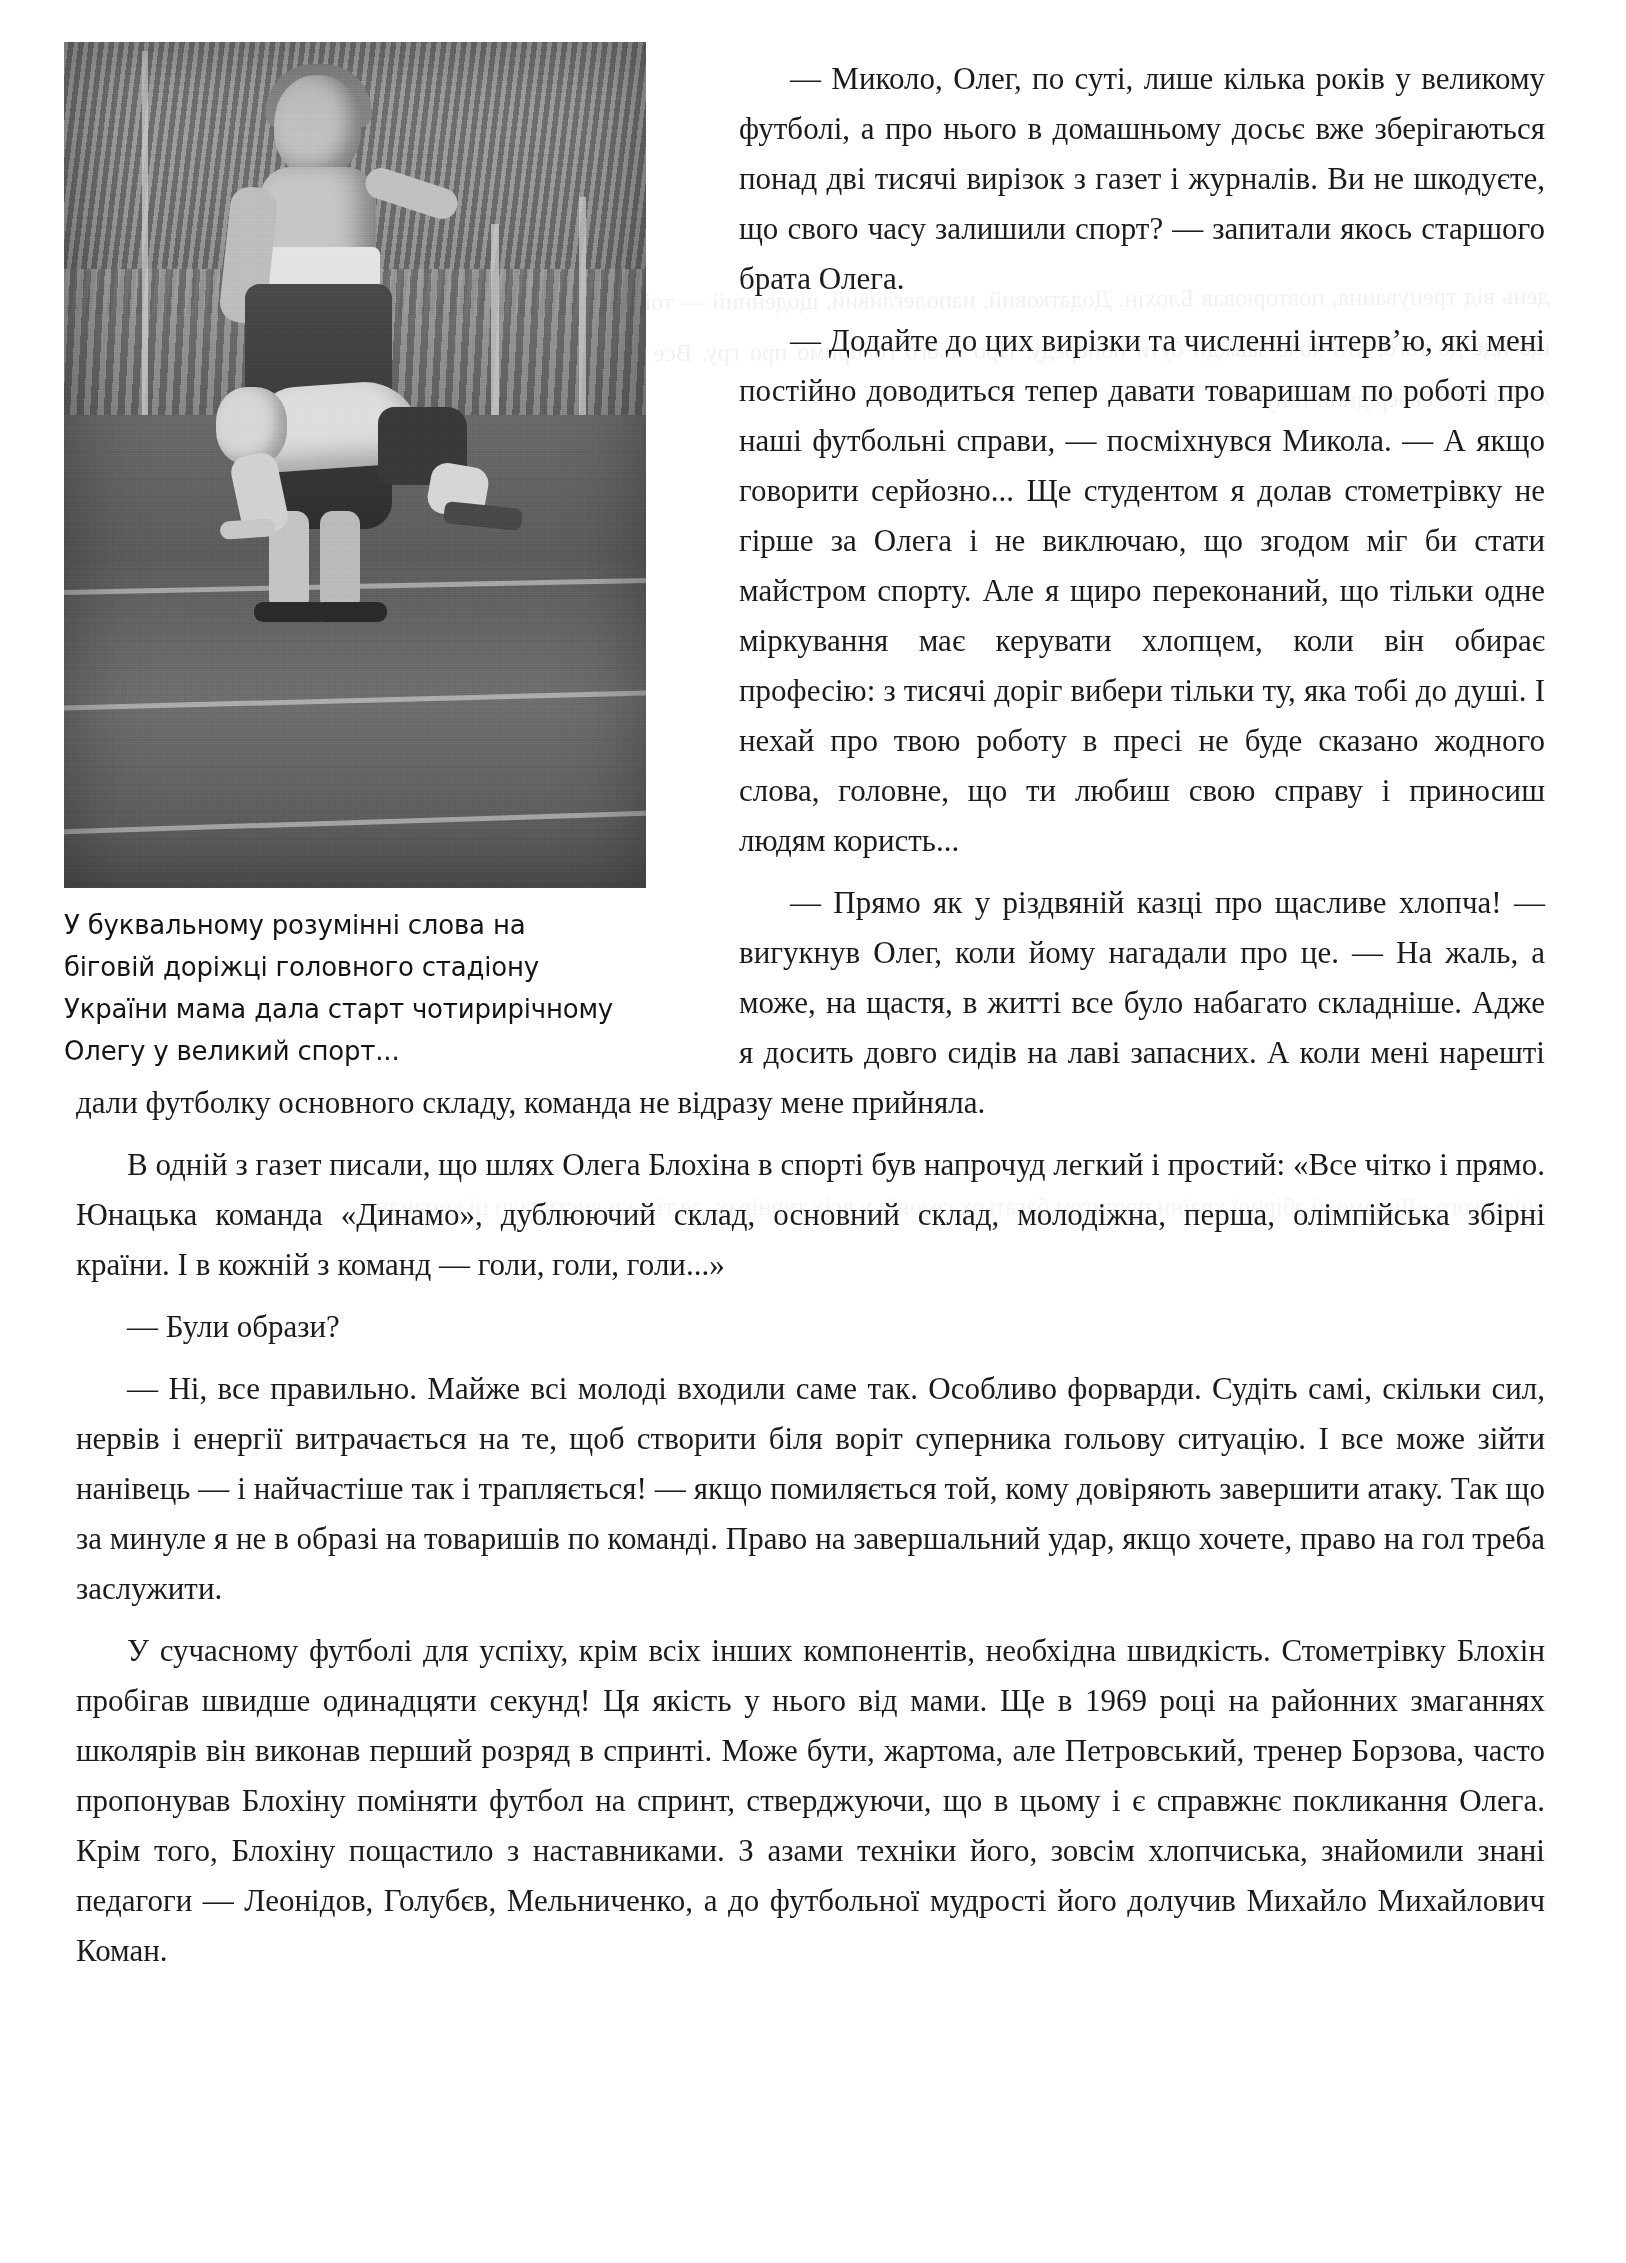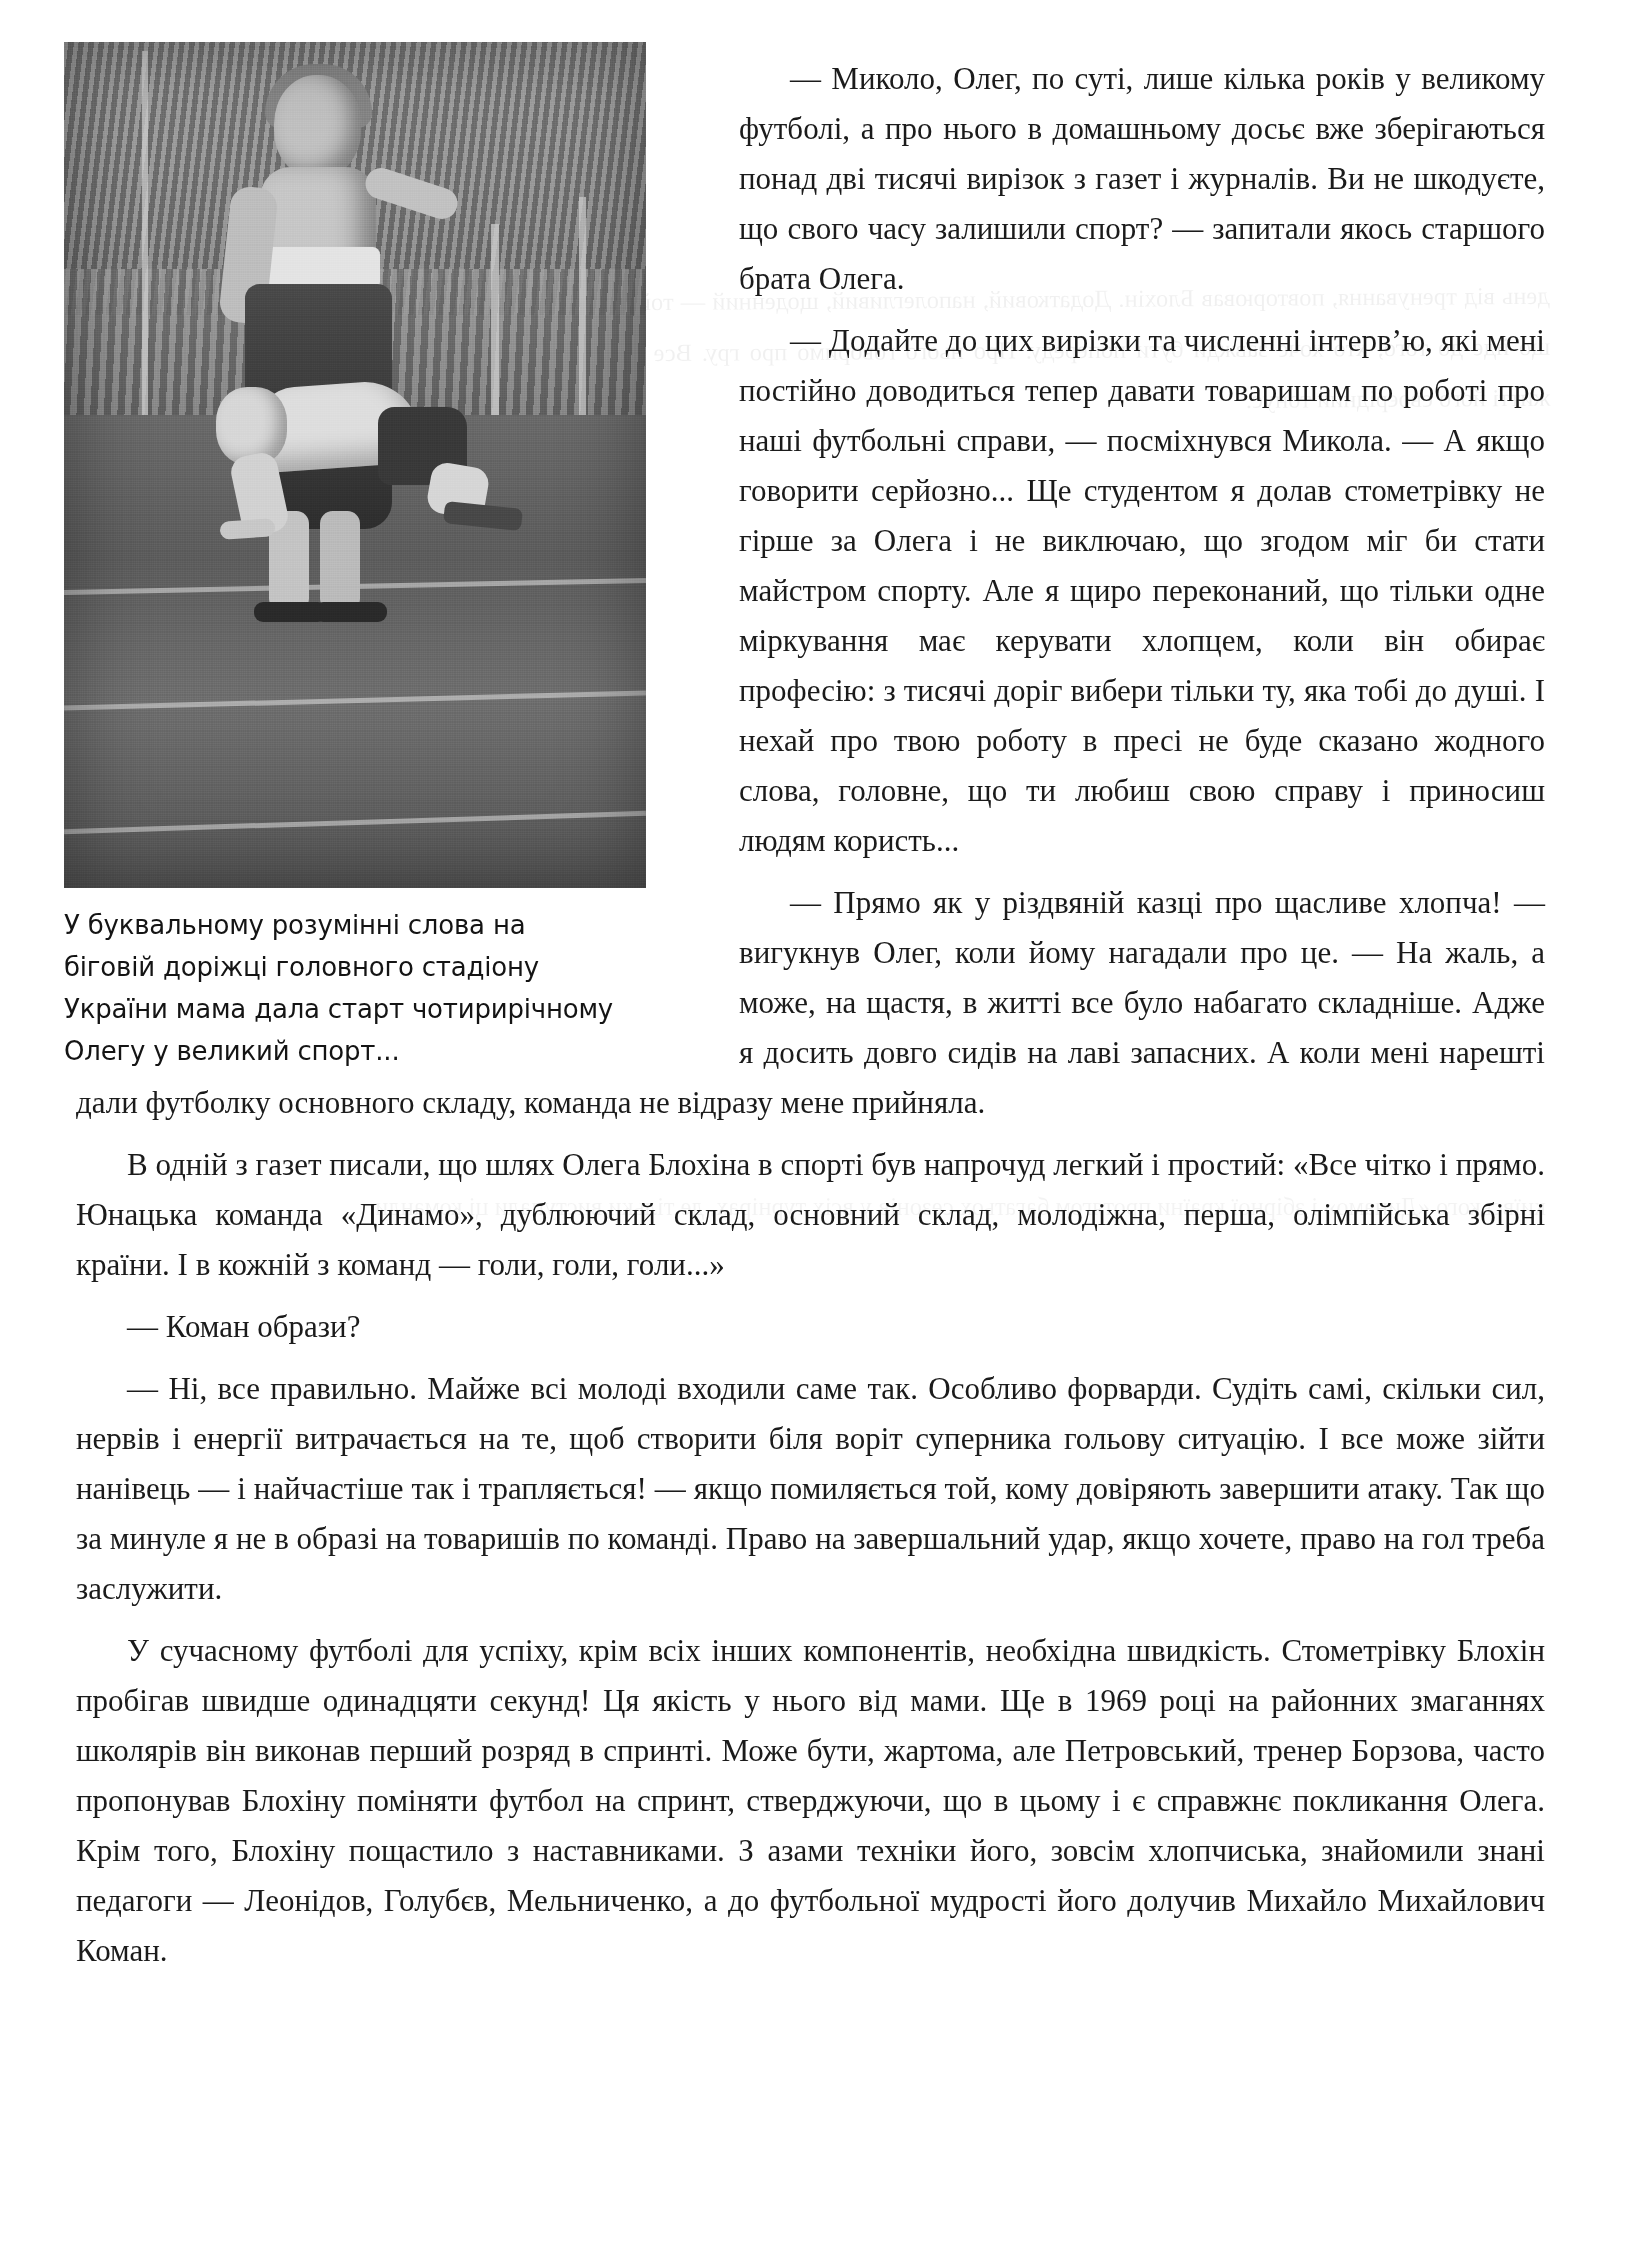--- a/index.html
+++ b/index.html
@@ -276,20 +276,20 @@
         <div class="vignette"></div>
       </div>
       <figcaption class="caption">У буквальному розумінні слова на біговій доріжці головного стадіону України мама дала старт чотирирічному Олегу у великий спорт...</figcaption>
     </figure>
 
     <div class="body-text">
       <p>— Миколо, Олег, по суті, лише кілька років у великому футболі, а про нього в домашньому досьє вже зберігаються понад дві тисячі вирізок з газет і журналів. Ви не шкодуєте, що свого часу залишили спорт? — запитали якось старшого брата Олега.</p>
       <p>— Додайте до цих вирізки та численні інтерв’ю, які мені постійно доводиться тепер давати товаришам по роботі про наші футбольні справи, — посміхнувся Микола. — А якщо говорити серйозно... Ще студентом я долав стометрівку не гірше за Олега і не виключаю, що згодом міг би стати майстром спорту. Але я щиро переконаний, що тільки одне міркування має керувати хлопцем, коли він обирає професію: з тисячі доріг вибери тільки ту, яка тобі до душі. І нехай про твою роботу в пресі не буде сказано жодного слова, головне, що ти любиш свою справу і приносиш людям користь...</p>
       <p>— Прямо як у різдвяній казці про щасливе хлопча! — вигукнув Олег, коли йому нагадали про це. — На жаль, а може, на щастя, в житті все було набагато складніше. Адже я досить довго сидів на лаві запасних. А коли мені нарешті дали футболку основного складу, команда не відразу мене прийняла.</p>
       <p>В одній з газет писали, що шлях Олега Блохіна в спорті був напрочуд легкий і простий: «Все чітко і прямо. Юнацька команда «Динамо», дублюючий склад, основний склад, молодіжна, перша, олімпійська збірні країни. І в кожній з команд — голи, голи, голи...»</p>
-      <p>— Коман образи?</p>
+      <p>— Були образи?</p>
       <p>— Ні, все правильно. Майже всі молоді входили саме так. Особливо форварди. Судіть самі, скільки сил, нервів і енергії витрачається на те, щоб створити біля воріт суперника гольову ситуацію. І все може зійти нанівець — і найчастіше так і трапляється! — якщо помиляється той, кому довіряють завершити атаку. Так що за минуле я не в образі на товаришів по команді. Право на завершальний удар, якщо хочете, право на гол треба заслужити.</p>
       <p>У сучасному футболі для успіху, крім всіх інших компонентів, необхідна швидкість. Стометрівку Блохін пробігав швидше одинадцяти секунд! Ця якість у нього від мами. Ще в 1969 році на районних змаганнях школярів він виконав перший розряд в спринті. Може бути, жартома, але Петровський, тренер Борзова, часто пропонував Блохіну поміняти футбол на спринт, стверджуючи, що в цьому і є справжнє покликання Олега. Крім того, Блохіну пощастило з наставниками. З азами техніки його, зовсім хлопчиська, знайомили знані педагоги — Леонідов, Голубєв, Мельниченко, а до футбольної мудрості його долучив Михайло Михайлович Коман.</p>
     </div>
 
   </div>
 </div>
 
 
 </body></html>

